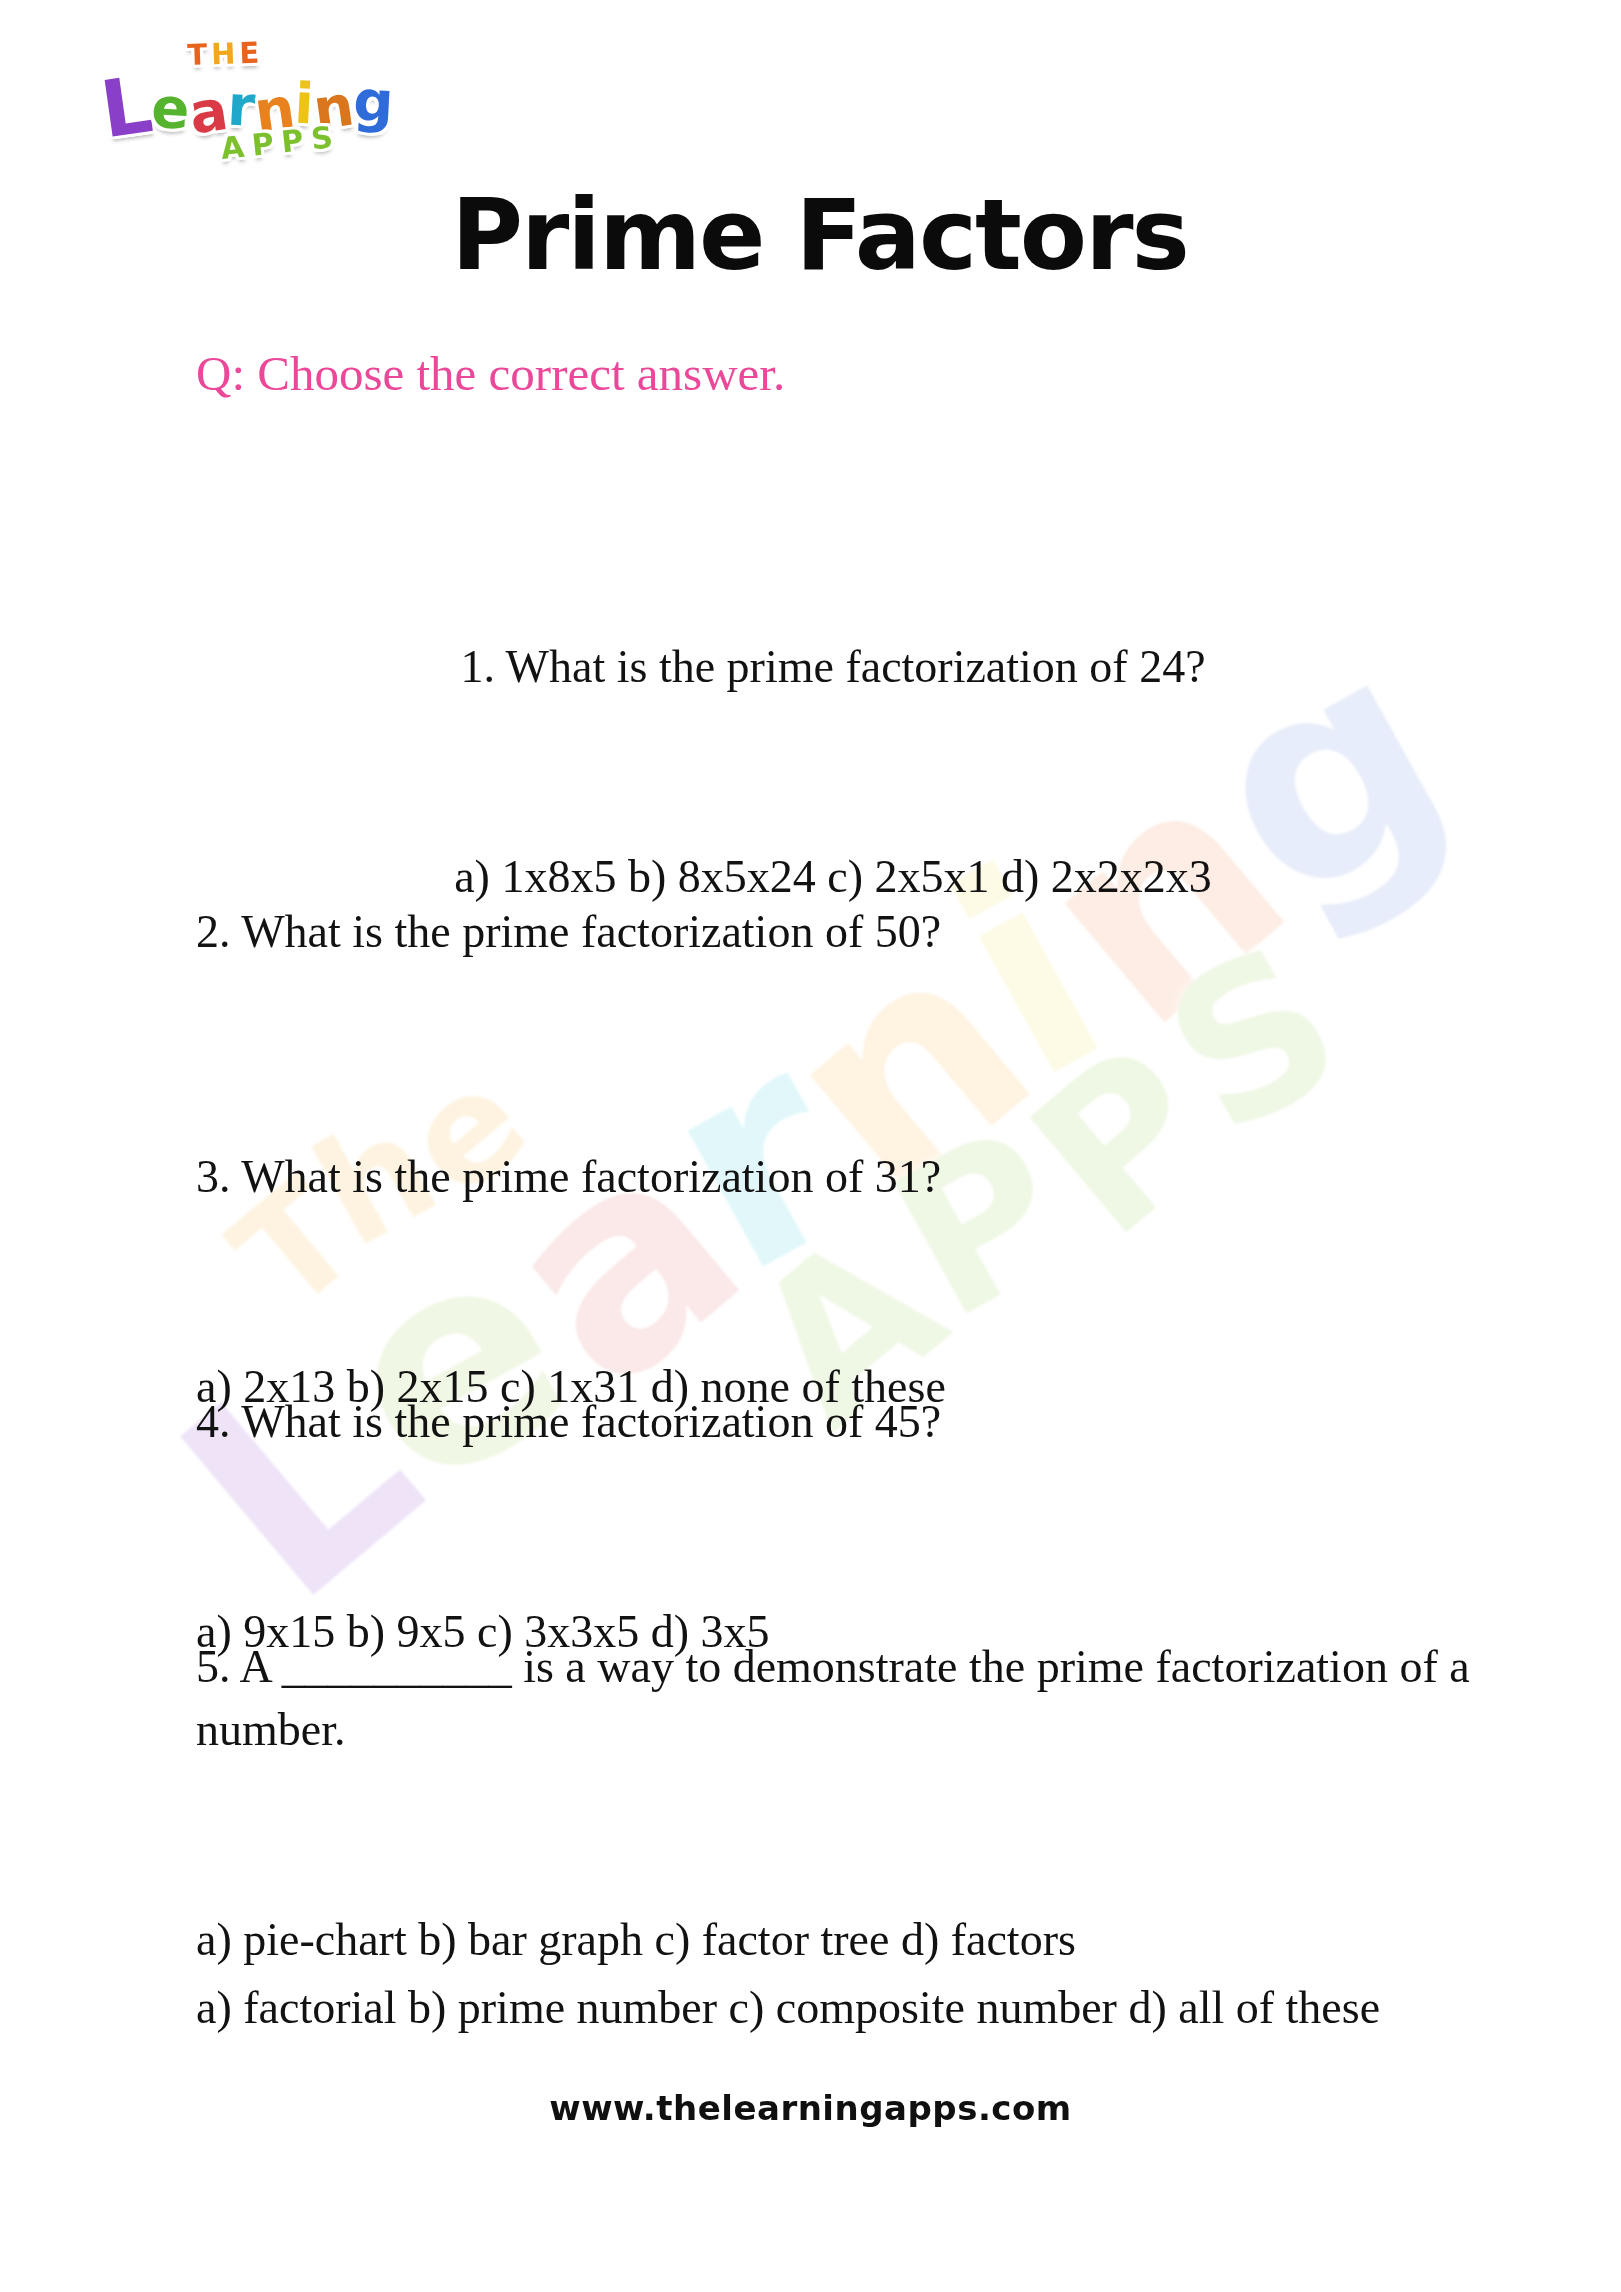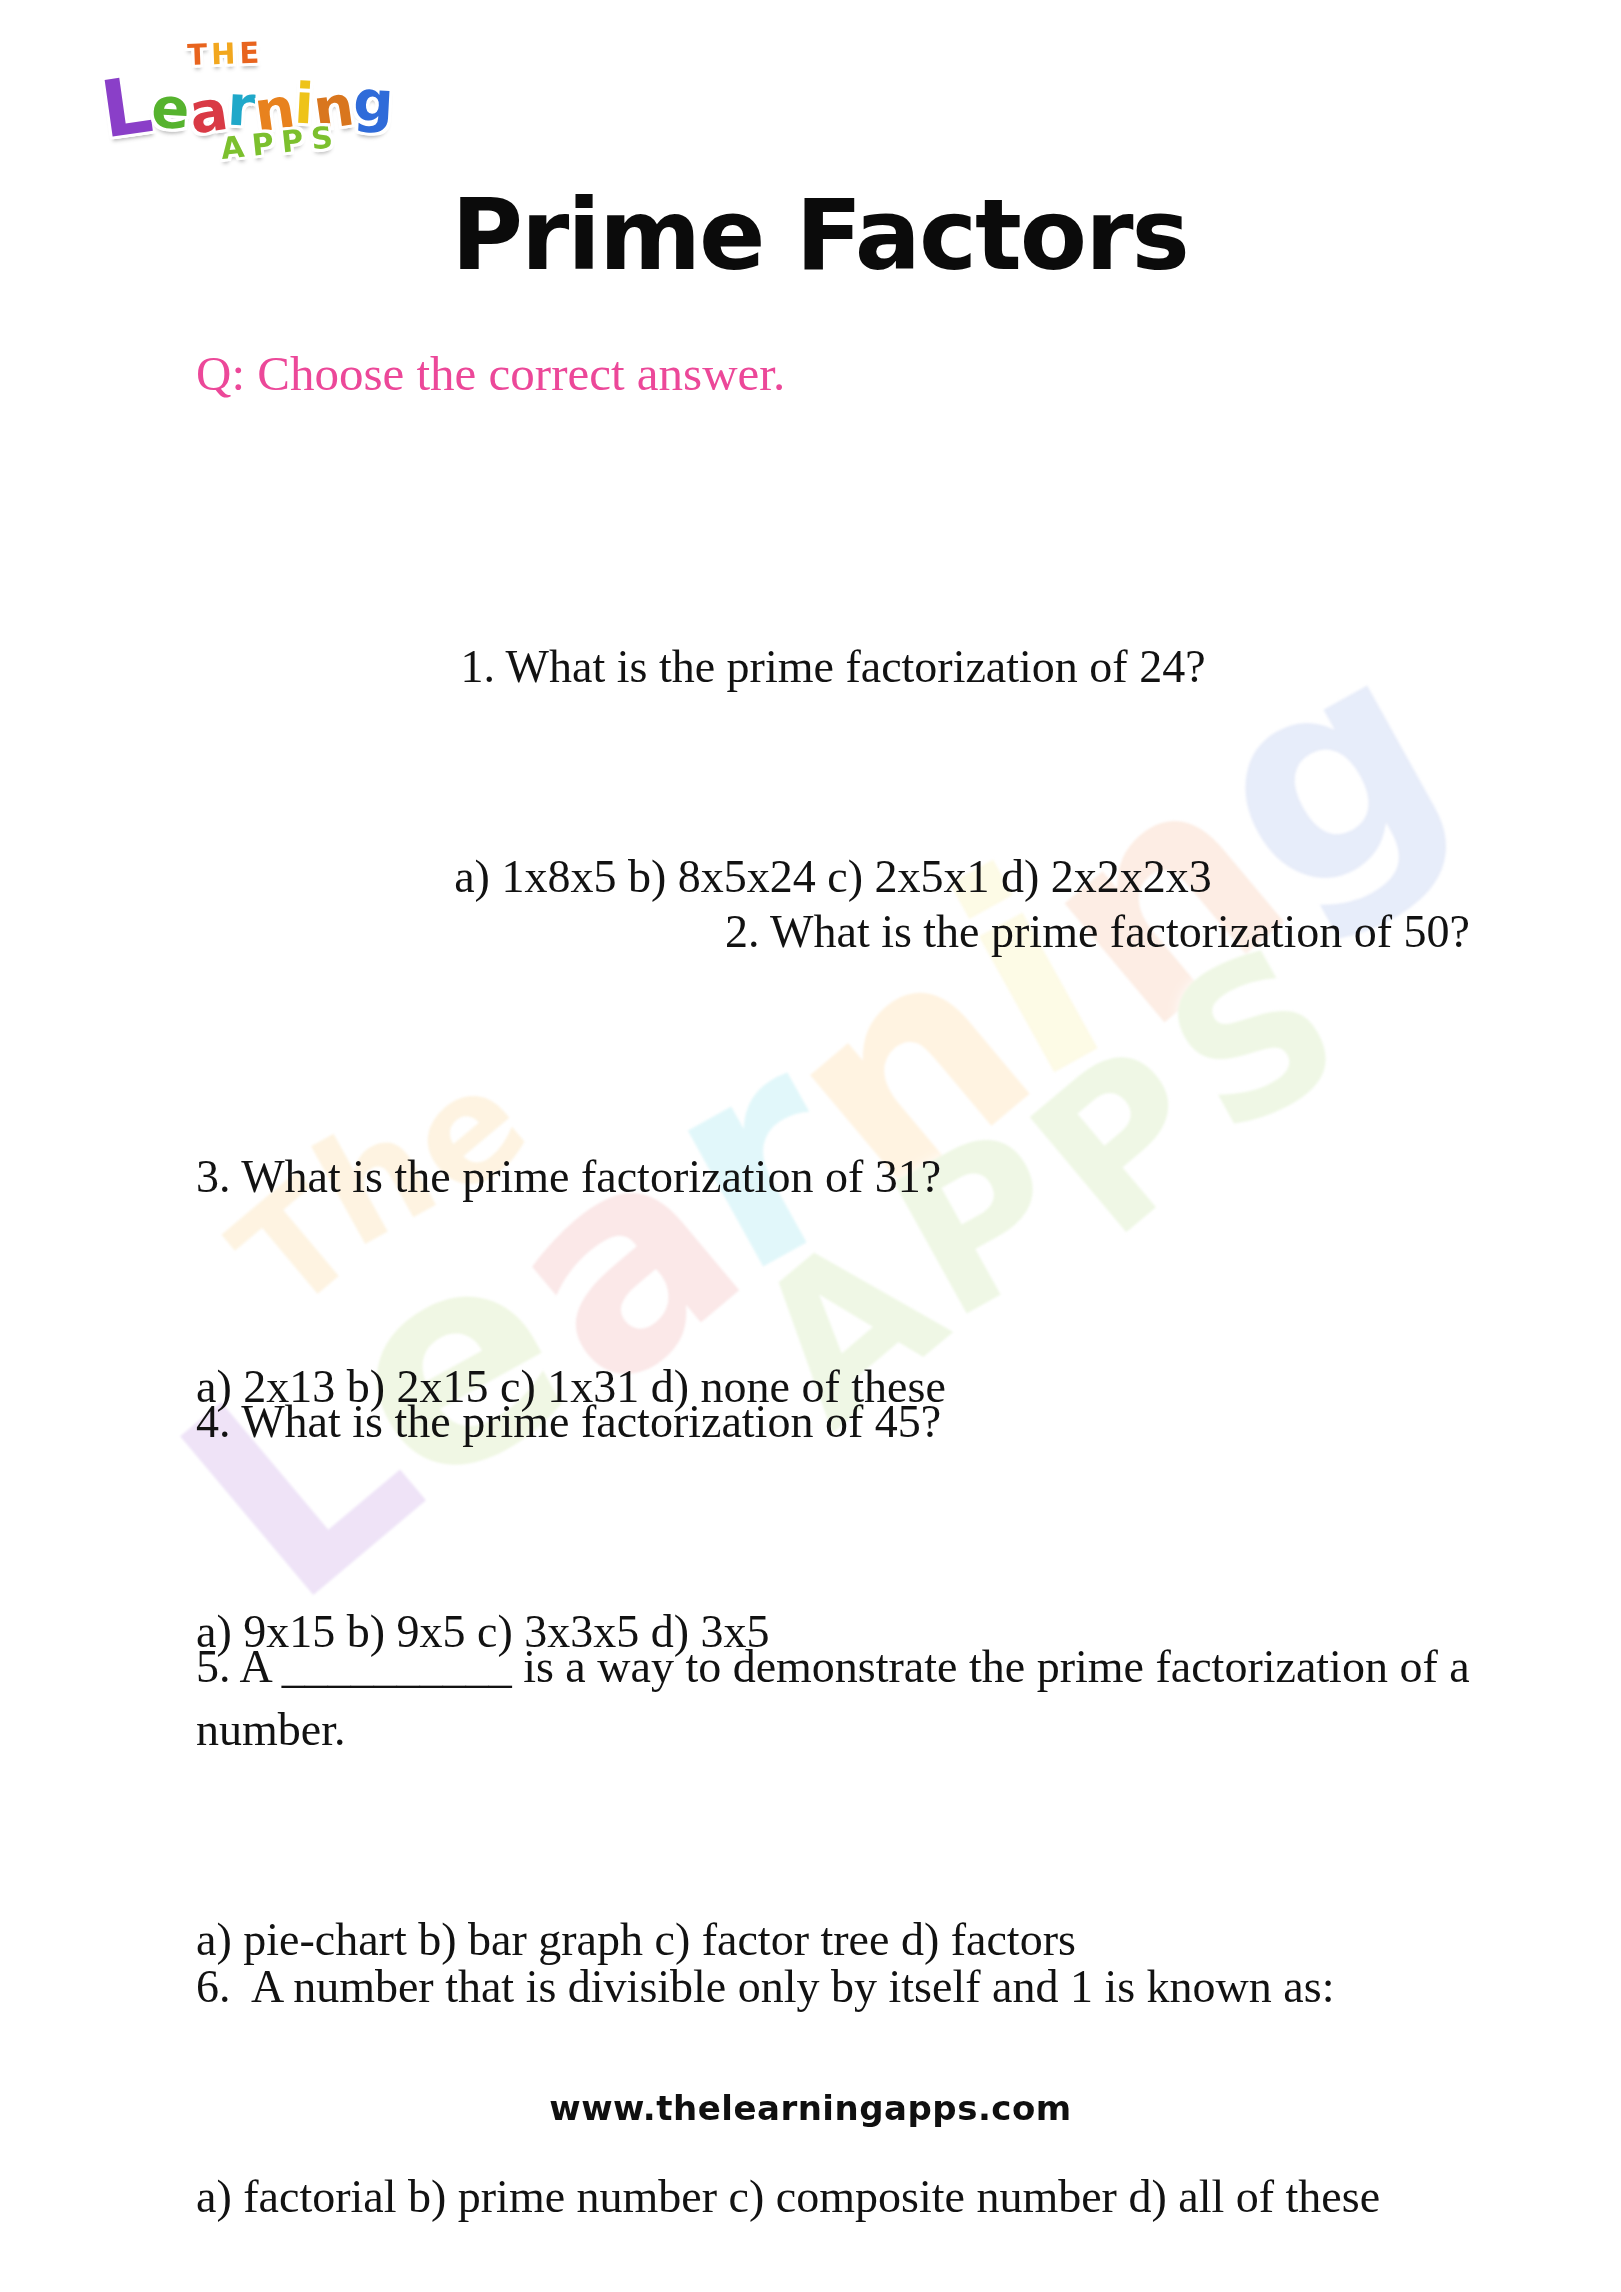--- a/index.html
+++ b/index.html
@@ -52,21 +52,21 @@
   }
   .prompt {
     position:absolute; left:196px; top:345px; z-index:1;
     font-size:49px; color:#ec4899;
   }
   .question {
     position:absolute; left:196px; width:1274px; z-index:1;
     font-size:46px; line-height:63px; white-space:pre-wrap; color:#121212;
   }
   .q-answers { margin-top:20.6px; }
-  .q1 { top:509px;text-align:center; }  .q2 { top:774px;text-align:right; }  .q3 { top:1019px; }
+  .q1 { top:509px;text-align:center; }  .q2 { top:774px; }  .q3 { top:1019px; }
   .q4 { top:1264px; } .q5 { top:1509px; } .q6 { top:1829px; }
 
   .footer {
     position:absolute; top:2088px; left:0; width:100%; text-align:center; z-index:1;
     font-family:"DejaVu Sans", sans-serif; font-weight:bold;
     font-size:34px; letter-spacing:0.5px; color:#101010;
   }
 </style>
 </head>
 <body>
@@ -104,18 +104,17 @@
   <div class="q-text">4. What is the prime factorization of 45?</div>
   <div class="q-answers">a) 9x15 b) 9x5 c) 3x3x5 d) 3x5</div>
 </div>
 
 <div class="question q5">
   <div class="q-text">5. A __________ is a way to demonstrate the prime factorization of a number.</div>
   <div class="q-answers">a) pie-chart b) bar graph c) factor tree d) factors</div>
 </div>
 
 <div class="question q6">
-  <div class="q-text">6.  A number that is divisible only by itself and 1 is known as:</div>
   <div class="q-answers">a) factorial b) prime number c) composite number d) all of these</div>
 </div>
 
 <div class="footer">www.thelearningapps.com</div>
 
 
 </body></html>

